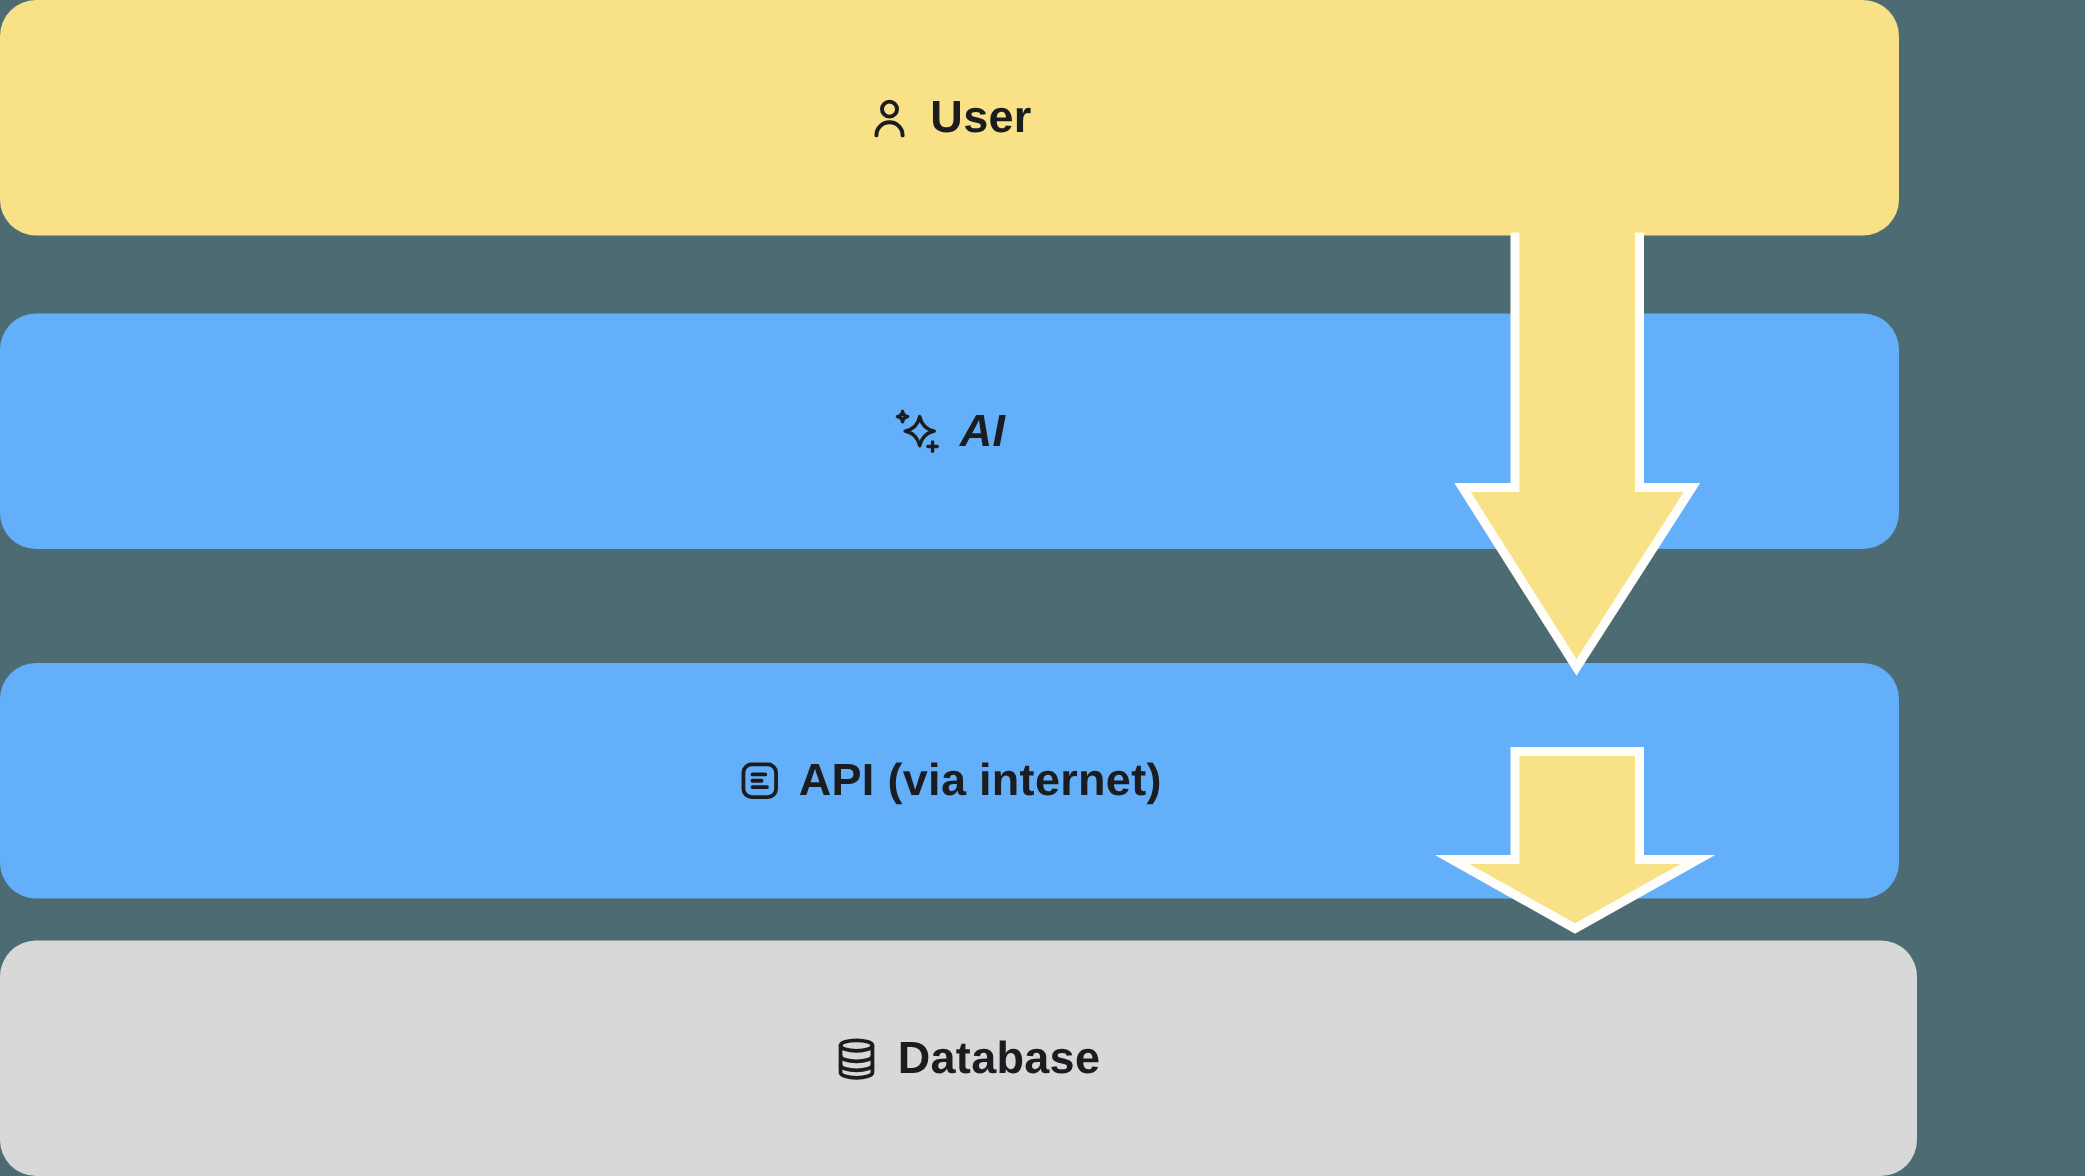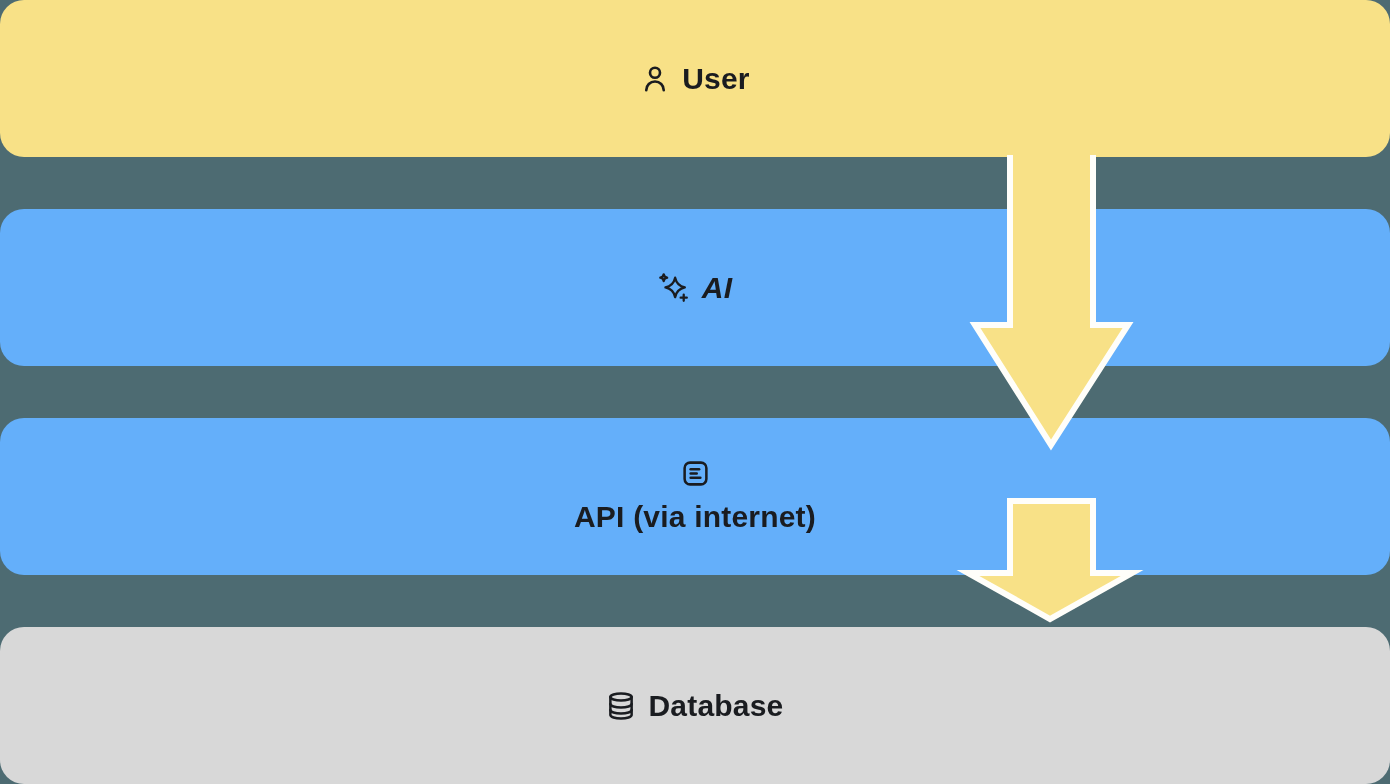--- a/index.html
+++ b/index.html
@@ -1,28 +1,28 @@
 <!DOCTYPE html>
 <html><head>
 <meta charset="utf-8">
 <style>
   html,body{margin:0;padding:0;}
   body{width:1390px;height:784px;overflow:hidden;font-family:"Liberation Sans",sans-serif;}
   .canvas{position:relative;width:1390px;height:784px;}
   .layer{
-    position:absolute;left:0;width:1390px;height:157px;
+    position:absolute;left:0;width:1266px;height:157px;
     border-radius:24px;
     display:flex;align-items:center;justify-content:center;gap:12px;
     font-weight:700;font-size:30px;letter-spacing:.2px;
   }
   .layer .icon{display:flex;align-items:center;justify-content:center;}
   .layer .icon svg{display:block;}
   #layer-0{top:0;}
   #layer-1{top:209px;}
-  #layer-2{top:418px;flex-direction:column;}
+  #layer-2{top:442px;}
   #layer-3{top:627px;}
   .arrows{position:absolute;left:0;top:0;width:1390px;height:784px;z-index:5;pointer-events:none;}
   .arrows path{stroke-width:6;stroke-linejoin:miter;}
 </style>
 </head>
 <body>
 
 <div class="canvas" style="background: rgb(77, 107, 114);">
 
   <div class="layer" id="layer-0" style="background: rgb(248, 225, 135); color: rgb(26, 28, 32);">
@@ -52,21 +52,21 @@
       <svg width="29" height="29" viewBox="0 0 24 24" fill="none" stroke="currentColor" stroke-width="2.1" stroke-linecap="round" stroke-linejoin="round">
         <rect x="3" y="3" width="18" height="18" rx="4.5"></rect>
         <path d="M8 8.5h7"></path>
         <path d="M8 12h5"></path>
         <path d="M8 15.5h8"></path>
       </svg>
     </span>
     <span>API (via internet)</span>
   </div>
 
-  <div class="layer" id="layer-3" style="background: rgb(216, 216, 216); color: rgb(26, 28, 32);">
+  <div class="layer" id="layer-3" style="background: rgb(216, 216, 216); color: rgb(26, 28, 32); padding-left: 12px;">
     <span class="icon">
       <svg width="30" height="30" viewBox="0 0 24 24" fill="none" stroke="currentColor" stroke-width="2" stroke-linecap="round" stroke-linejoin="round">
         <ellipse cx="12" cy="4.8" rx="8.5" ry="2.8"></ellipse>
         <path d="M3.5 4.8v14.4c0 1.55 3.8 2.8 8.5 2.8s8.5-1.25 8.5-2.8V4.8"></path>
         <path d="M3.5 10.4c0 1.55 3.8 2.8 8.5 2.8s8.5-1.25 8.5-2.8"></path>
         <path d="M3.5 15.2c0 1.55 3.8 2.8 8.5 2.8s8.5-1.25 8.5-2.8"></path>
       </svg>
     </span>
     <span>Database</span>
   </div>

